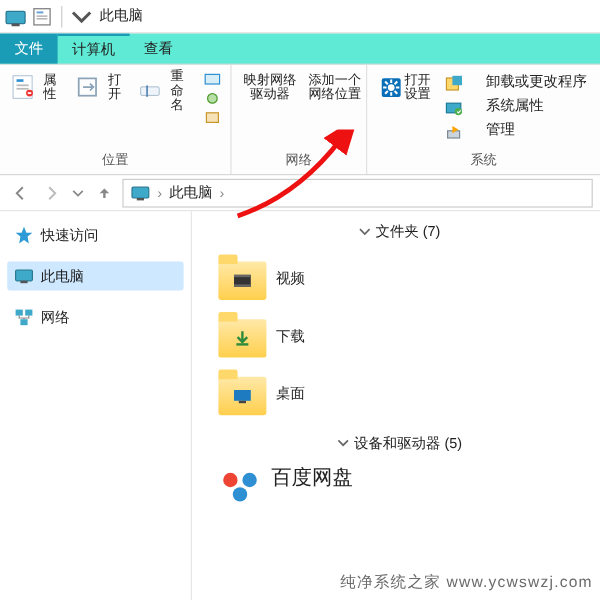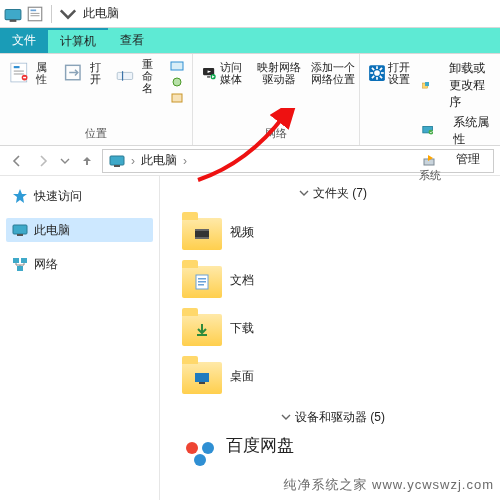--- a/index.html
+++ b/index.html
@@ -22,21 +22,21 @@
   .ribbon{display:flex;height:92px;background:#fdfdfd;border-bottom:1px solid #d8d8d8;position:relative;}
   .rgroup{padding:4px 8px 2px 8px;border-right:1px solid #e2e2e2;display:flex;flex-direction:column;align-items:center;justify-content:space-between;}
   .rgroup .icons-row{display:flex;gap:12px;align-items:flex-start;}
   .big-btn{display:flex;flex-direction:row;align-items:center;width:42px;gap:2px;cursor:pointer;}
   .big-btn span.lbl{font-size:11px;text-align:center;line-height:12px;}
   .big-icon{width:30px;height:30px;display:flex;align-items:center;justify-content:center;}
   .mini-icons{display:flex;flex-direction:column;gap:4px;margin-top:2px;}
   .mini-icons .mini{width:14px;height:12px;}
   .group-label{font-size:11px;color:#555;margin-top:auto;padding-bottom:2px;}
   .sys-list{display:flex;flex-direction:column;gap:3px;padding-top:2px;}
-  .sys-item{display:flex;align-items:center;gap:20px;cursor:pointer;}
+  .sys-item{display:flex;align-items:flex-end;gap:20px;cursor:pointer;}
   .sys-item .si{width:14px;height:14px;}
 
   
   .arrow{position:absolute;left:188px;top:54px;width:110px;height:80px;pointer-events:none;z-index:5;}
 
   
   .addrbar{display:flex;align-items:center;height:30px;padding:2px 6px;gap:4px;border-bottom:1px solid #e6e6e6;}
   .nav-btn{width:22px;height:22px;display:flex;align-items:center;justify-content:center;color:#666;cursor:pointer;}
   .addr-box{flex:1;display:flex;align-items:center;gap:6px;height:24px;border:1px solid #ccc;padding:0 6px;}
   .crumb{cursor:pointer;}
@@ -154,32 +154,20 @@
         <div class="mini"><svg viewBox="0 0 14 12">
               <rect x="2" y="2" width="10" height="8" fill="#f7e2b7" stroke="#c9962a"></rect>
             </svg></div>
       </div>
     </div>
     <div class="group-label">位置</div>
   </div>
 
   <div class="rgroup">
     <div class="icons-row">
-      <div class="big-btn">
-        <div class="big-icon">
-          <svg viewBox="0 0 32 32">
-              <rect x="4" y="6" width="22" height="14" rx="2" fill="#2a2a2a"></rect>
-              <polygon points="13,11 20,13 13,16" fill="#fff"></polygon>
-              <rect x="12" y="22" width="6" height="3" fill="#555"></rect>
-              <circle cx="24" cy="23" r="5" fill="#0aa54a"></circle>
-              <path d="M22 20v6l5-3z" fill="#fff"></path>
-            </svg>
-        </div>
-        <span class="lbl">访问媒体</span>
-      </div>
       <div class="big-btn">
         <div class="big-icon">
           <svg viewBox="0 0 32 32">
               <rect x="5" y="16" width="22" height="8" rx="2" fill="#c9d4dc" stroke="#7d8a94"></rect>
               <circle cx="10" cy="20" r="1.5" fill="#4cae4c"></circle>
               <circle cx="16" cy="9" r="6" fill="#36a6c9"></circle>
               <path d="M10 9a6 6 0 0 1 12 0" fill="none" stroke="#1c7a96" stroke-width="1"></path>
             </svg>
         </div>
         <span class="lbl" style="white-space:pre">映射网络
@@ -339,33 +327,20 @@
                   <rect x="1" y="11" width="14" height="2" fill="#666"></rect>
                 </svg></div>
             </div>
           </div>
           <span class="fname">视频</span>
         </div>
         <div class="folder">
           <div class="fi">
             <div class="foldershape open">
               <div class="inner"><svg viewBox="0 0 16 16">
-                  <rect x="2" y="1" width="12" height="14" fill="#fff" stroke="#6aa2d8"></rect>
-                  <rect x="4" y="4" width="8" height="1.5" fill="#6aa2d8"></rect>
-                  <rect x="4" y="7" width="8" height="1.5" fill="#6aa2d8"></rect>
-                  <rect x="4" y="10" width="6" height="1.5" fill="#6aa2d8"></rect>
-                </svg></div>
-            </div>
-          </div>
-          <span class="fname">文档</span>
-        </div>
-        <div class="folder">
-          <div class="fi">
-            <div class="foldershape open">
-              <div class="inner"><svg viewBox="0 0 16 16">
                   <path d="M8 2v8M4 7l4 4 4-4" stroke="#2e8b3d" stroke-width="2" fill="none"></path>
                   <rect x="3" y="12" width="10" height="2" fill="#2e8b3d"></rect>
                 </svg></div>
             </div>
           </div>
           <span class="fname">下载</span>
         </div>
         <div class="folder">
           <div class="fi">
             <div class="foldershape open">

